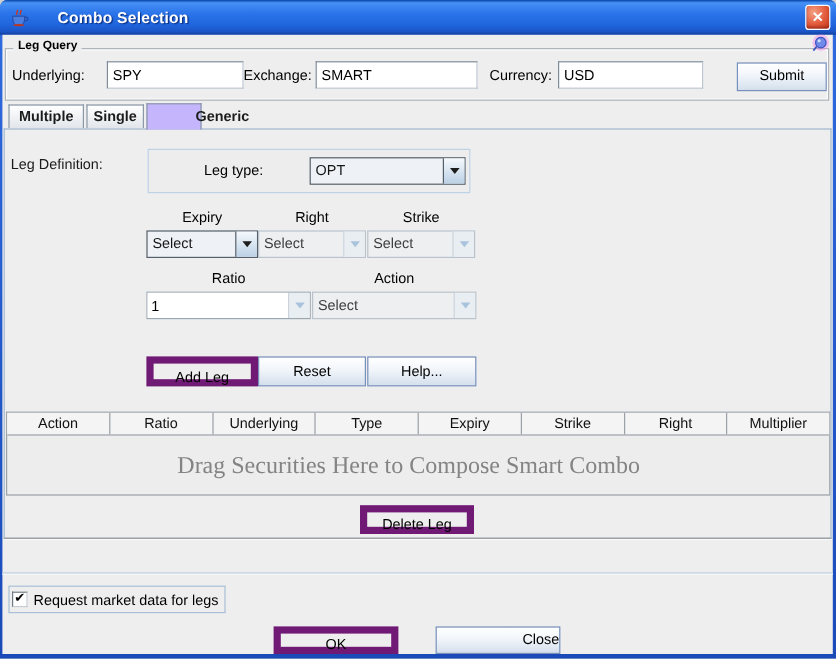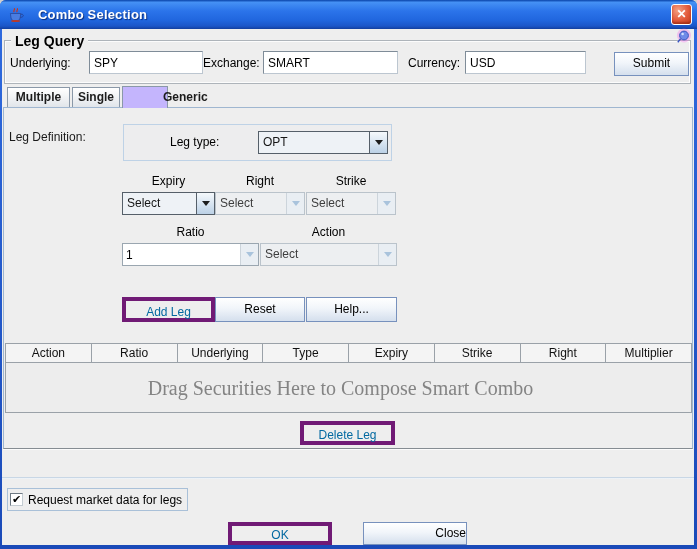--- a/index.html
+++ b/index.html
@@ -11,53 +11,53 @@
     border-radius: 6px 6px 0 0; overflow: hidden;
   }
   
   .titlebar {
     position:absolute; left:0; top:0; width:697px; height:29px;
     background: linear-gradient(180deg,#0842a8 0%,#4591f5 8%,#2b74ea 38%,#2066de 70%,#1b56c8 90%,#123f9e 100%);
     display:flex; align-items:center;
   }
   .java-icon { width:17px; height:17px; margin-left:7px; flex:0 0 auto; }
   .title-text {
-    color:#fff; font-weight:bold; font-size:13px; margin-left:14px;
+    color:#fff; font-weight:bold; font-size:13px; margin-left:24px;
     text-shadow: 1px 1px 1px #0a2e7e; letter-spacing:.2px;
   }
   .close-btn {
     position:absolute; right:5px; top:4px; width:21px; height:21px;
     border:1px solid #ffffff; border-radius:3px;
     background: radial-gradient(circle at 32% 28%, #f5a083 0%, #e2593a 55%, #c03a1d 100%);
     color:#fff; font-size:12px; font-weight:bold; text-align:center; line-height:19px;
     box-shadow: inset 0 -2px 2px rgba(120,20,0,.45);
   }
   
   .dialog-body { position:absolute; left:2px; top:29px; width:692px; height:516px; background:#eeeeee; }
 
   
   .leg-query {
     position:absolute; left:2px; top:11px; width:687px; height:44px;
     border:1px solid #aeb4ba; box-shadow: inset 1px 1px 0 #fcfcfc, inset -1px -1px 0 #fcfcfc;
   }
-  .leg-query-title { position:absolute; left:6px; top:-8px; background:#eee; padding:0 4px; font-size:14px; font-weight:bold; color:#000; }
+  .leg-query-title { position:absolute; left:6px; top:-8px; background:#eee; padding:0 4px; font-size:10px; font-weight:bold; color:#000; }
   .pin-icon { position:absolute; left:672px; top:-1px; width:18px; height:18px; z-index:3; }
 
   .fld-label { position:absolute; top:22px; height:24px; line-height:24px; font-size:12px; color:#000; }
   .text-field {
     position:absolute; top:22px; height:23px; background:#fff;
     border:1px solid; border-color:#7f8c98 #bcc6d0 #bcc6d0 #7f8c98;
     font-family:"Liberation Sans",sans-serif; font-size:12px; color:#000; padding:0 4px; outline:none;
   }
   .btn {
     position:absolute; height:24px; border:1px solid #7791bd;
     background: linear-gradient(180deg,#ffffff 0%,#f1f5fa 45%,#d7e1ee 95%);
     font-family:"Liberation Sans",sans-serif; font-size:12px; color:#000; text-align:center; line-height:21px;
   }
-  .btn.disabled { background:#eee; border:4px solid #701a75; color:#0369a1; }
+  .btn.disabled { background:#eee; border:6px solid #701a75; color:#000000; }
 
   
   .tab {
     position:absolute; top:58px; height:20px; border:1px solid #8a98a8; border-bottom:none;
     background: linear-gradient(#ffffff,#e1e5ea); font-size:12px; font-weight:bold; color:#1c1c1c;
     text-align:center; line-height:19px;
   }
   .tab.selected { top:57px; height:22px; background:#c4b5fd; z-index:2; line-height:21px;padding-left:40px; }
 
   

